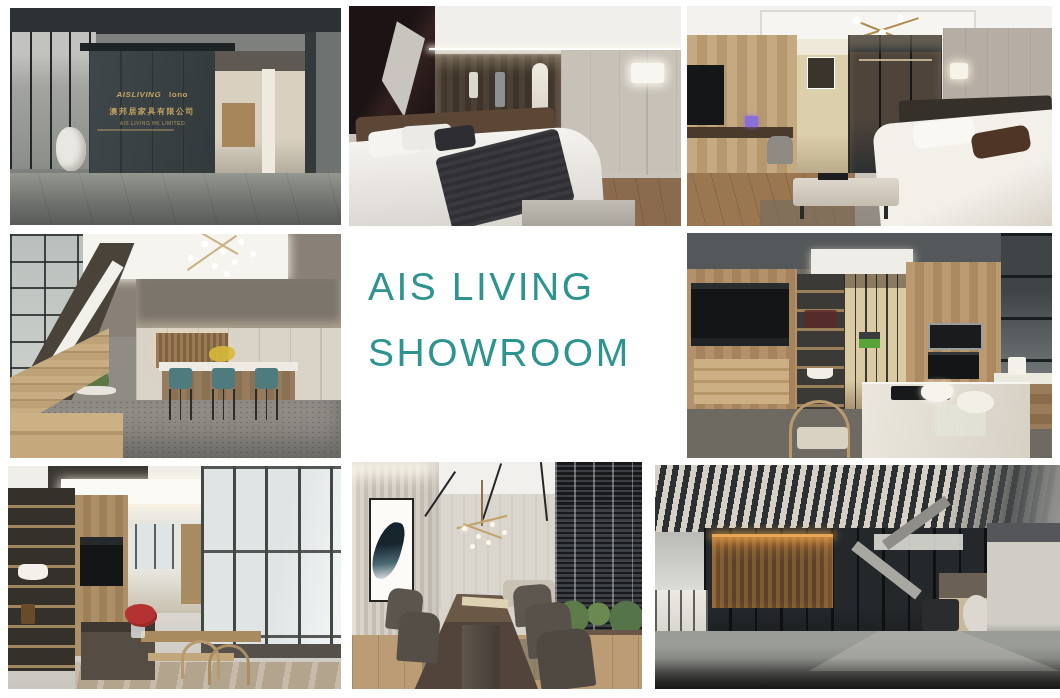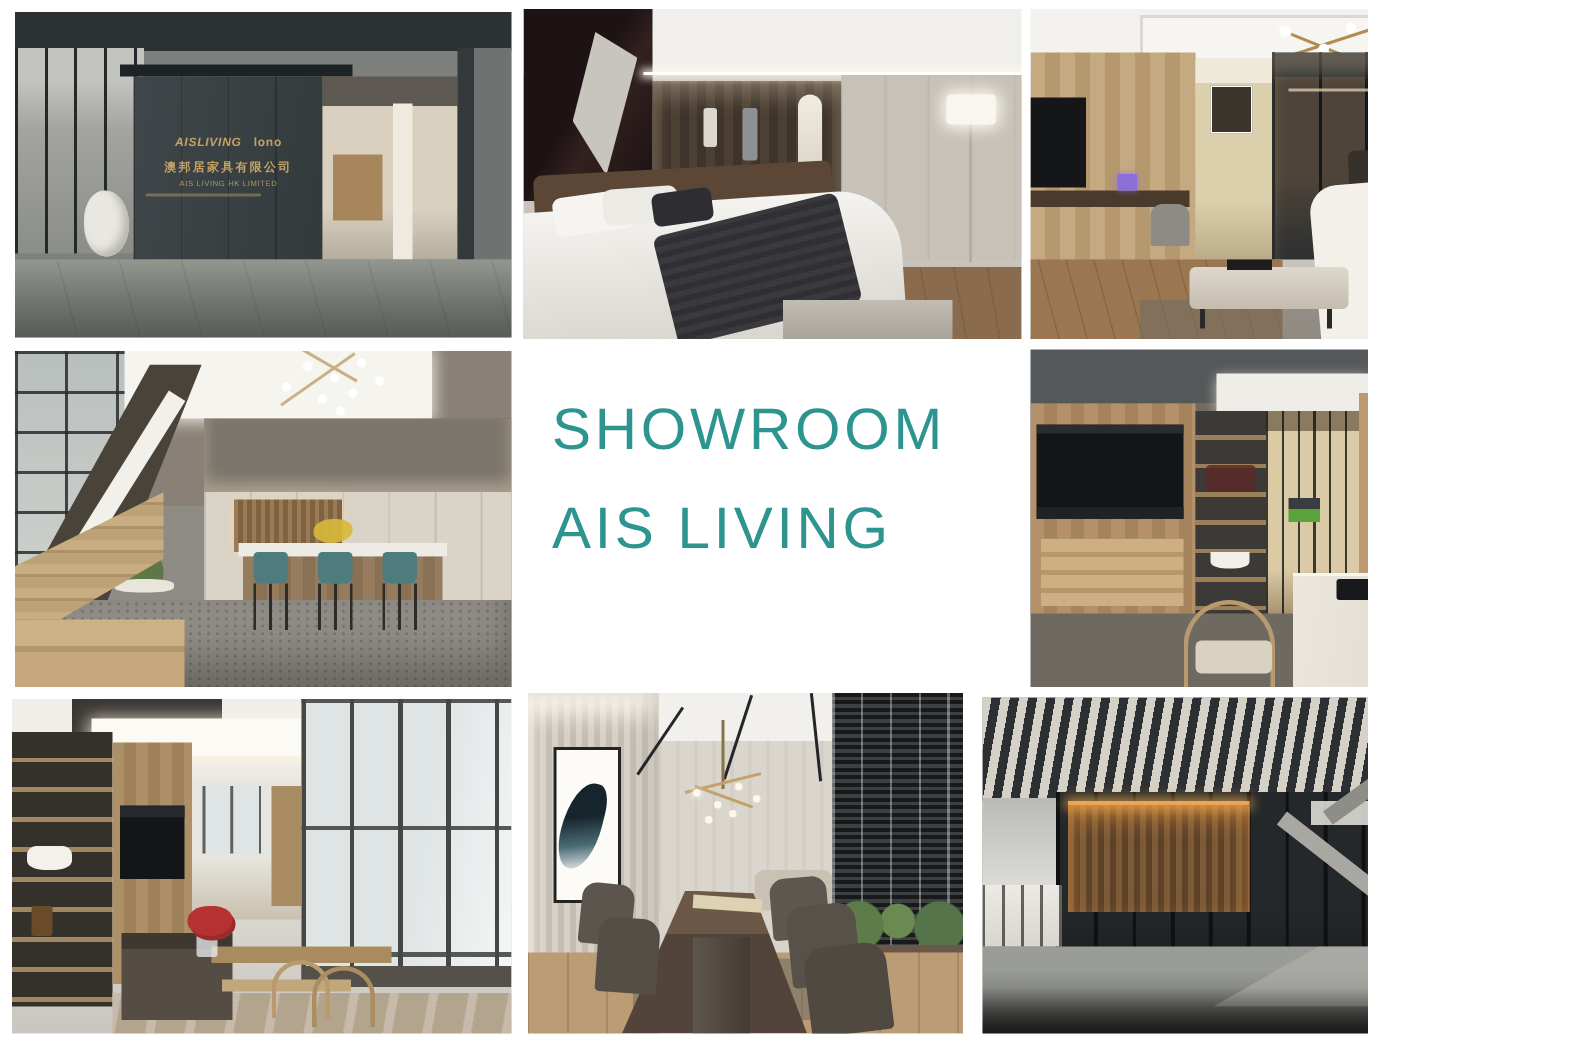--- a/index.html
+++ b/index.html
@@ -1,17 +1,17 @@
 <!DOCTYPE html>
 <html style="--headline-teal: #2D9490; --sign-gold: #C2A265; --page-bg: #FFFFFF; --stool-teal: #4E7B7E;"><head>
 <meta charset="utf-8">
 <style>
   html,body{margin:0;padding:0;}
   body{background:var(--page-bg,#fff);font-family:"Liberation Sans",sans-serif;}
-  #canvas{position:relative;width:912px;height:698px;background:var(--page-bg,#fff);overflow:hidden;}
+  #canvas{position:relative;width:1060px;height:698px;background:var(--page-bg,#fff);overflow:hidden;}
   .tile{position:absolute;overflow:hidden;background:#8a8a86;}
   .tile div{position:absolute;}
 
   
   #headline{position:absolute;left:368px;top:254px;width:300px;color:var(--headline-teal,#2D9490);
     font-size:39px;font-weight:400;letter-spacing:2.5px;line-height:66px;white-space:nowrap;}
 
   
   #t1{left:10px;top:8px;width:331px;height:217px;}
   #t2{left:349px;top:6px;width:332px;height:220px;}
@@ -386,22 +386,22 @@
     <div class="t4-flowers"></div>
     <div class="t4-stoolleg t4-l1"></div>
     <div class="t4-stoolleg t4-l2"></div>
     <div class="t4-stoolleg t4-l3"></div>
     <div class="t4-stool t4-s1"></div>
     <div class="t4-stool t4-s2"></div>
     <div class="t4-stool t4-s3"></div>
   </div>
 
   <div id="headline">
+    <div>AIS LIVING</div>
     <div>SHOWROOM</div>
-    <div>AIS LIVING</div>
   </div>
 
   <div class="tile" id="t5">
     <div class="t5-ceil"></div>
     <div class="t5-cabL"></div>
     <div class="t5-ovens"></div>
     <div class="t5-drawers"></div>
     <div class="t5-shelf"></div>
     <div class="t5-bottles"></div>
     <div class="t5-bowl"></div>

